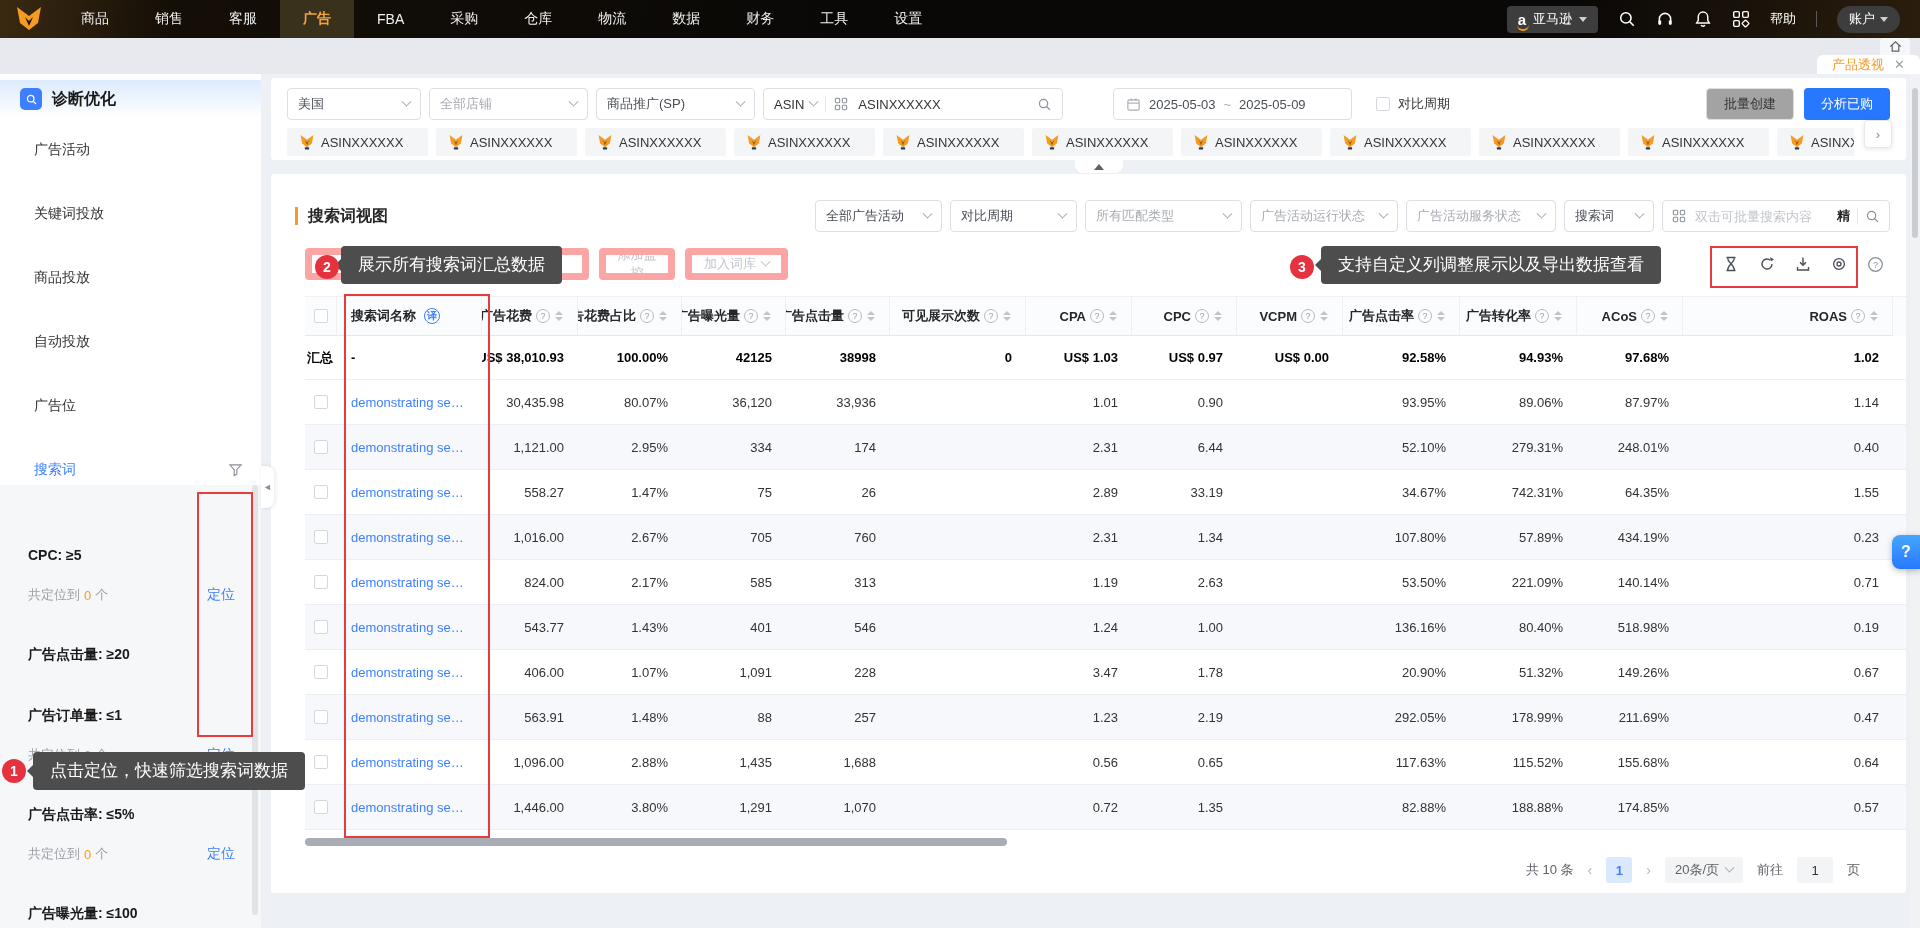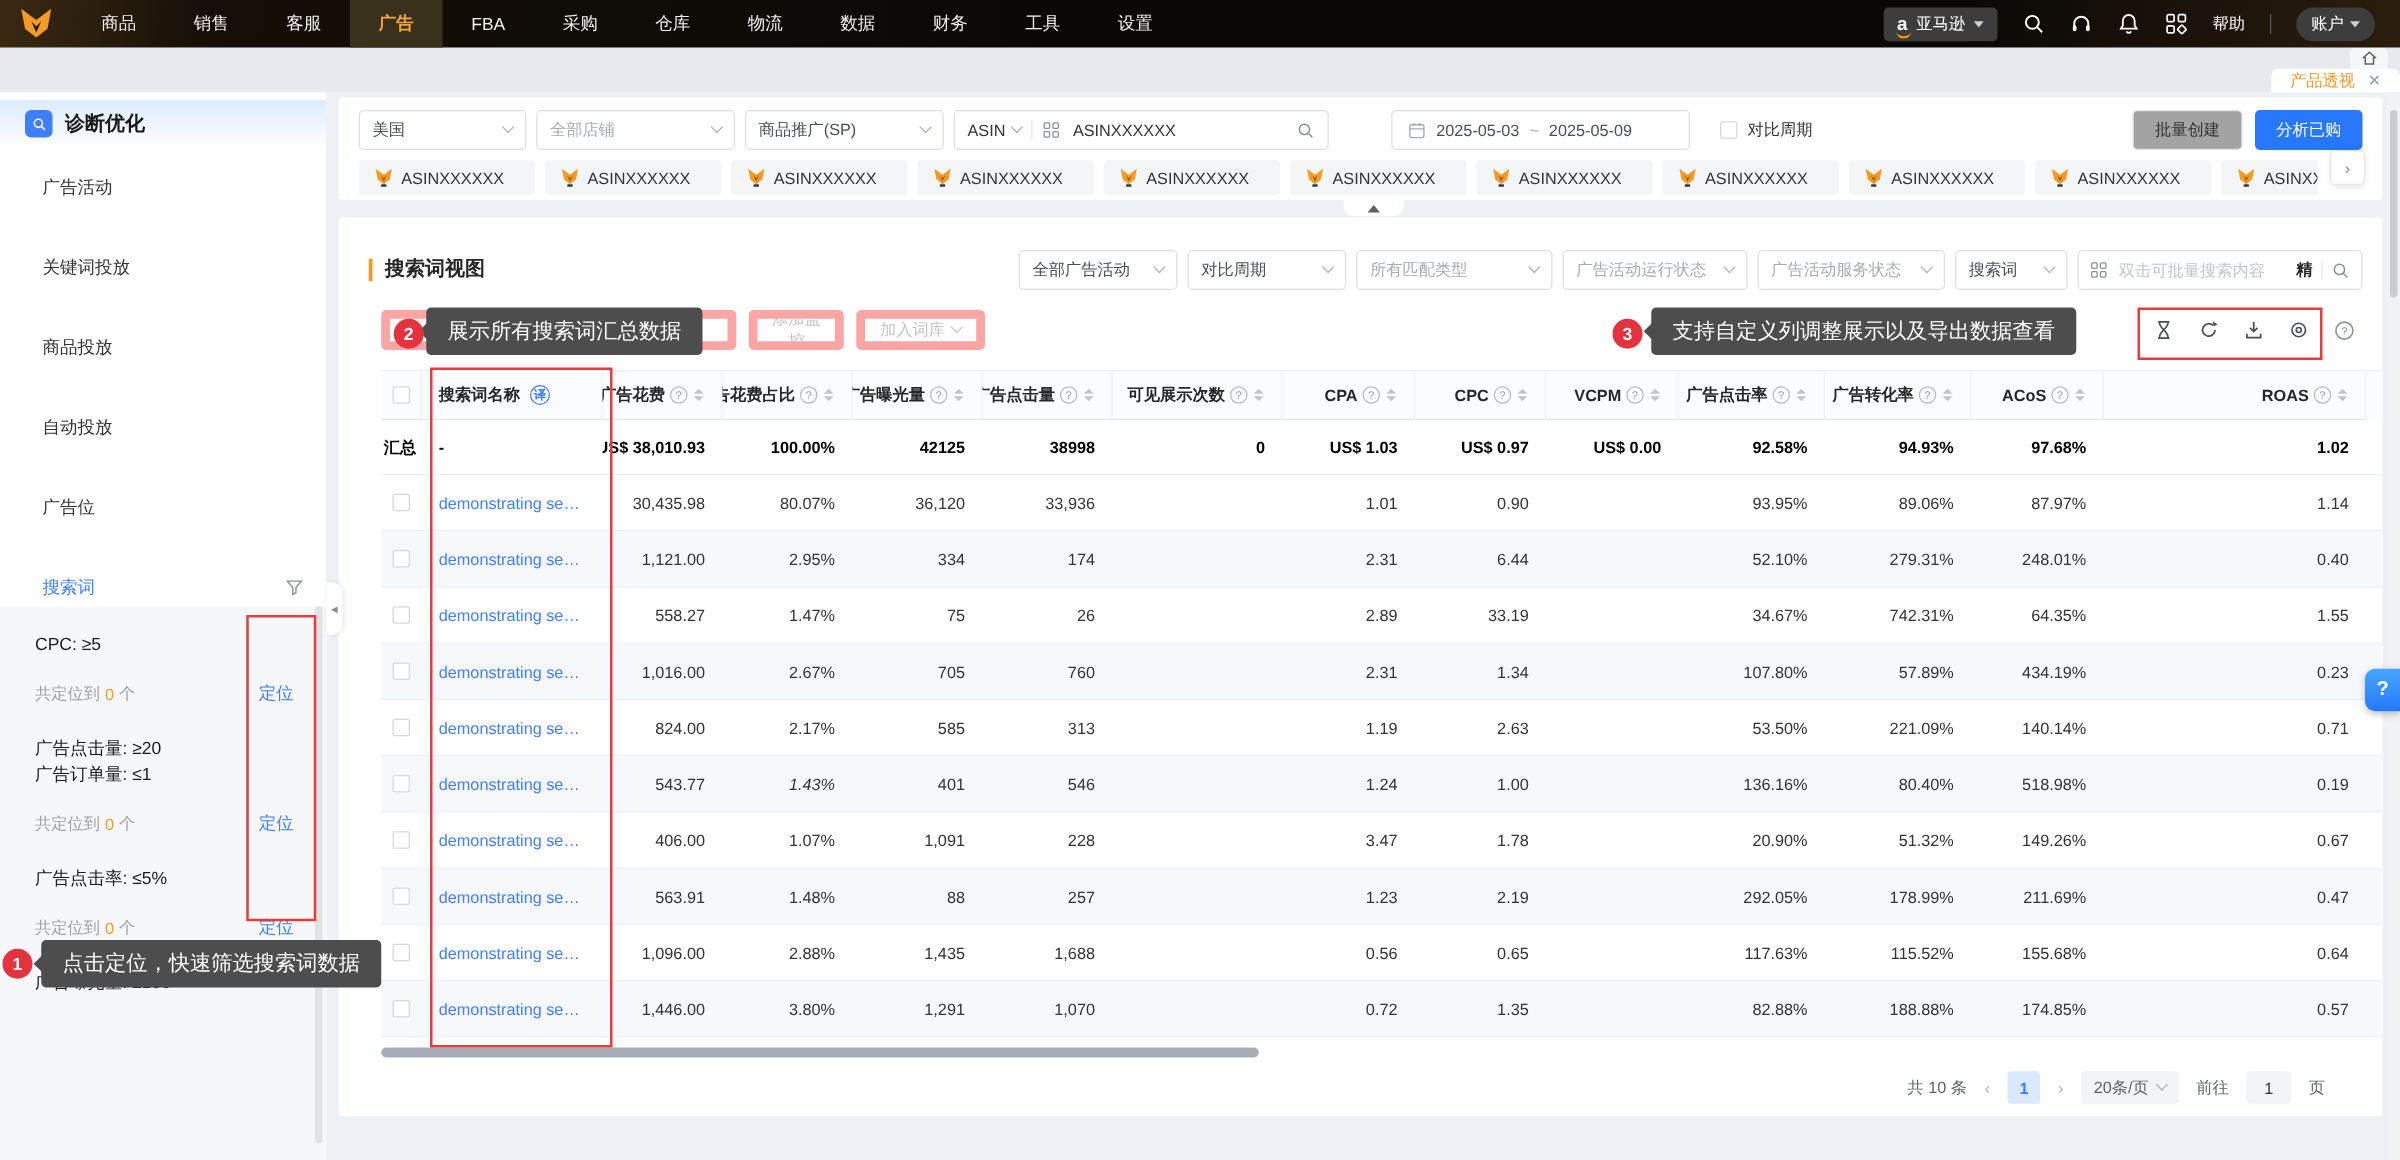--- a/index.html
+++ b/index.html
@@ -39,21 +39,21 @@
   .diag-header { margin-top:6px; height:38px; padding:0 20px; display:flex; gap:10px; align-items:center;
     font-size:16px; font-weight:bold; color:#1a1a1a;
     background:linear-gradient(180deg,#dcebfd 0%, rgba(255,255,255,0) 100%); }
   .diag-icon { width:22px; height:22px; border-radius:5px; background:#3d7fff; color:#fff;
     display:flex; align-items:center; justify-content:center; flex:none; }
   .side-item { height:64px; display:flex; align-items:center; padding:0 18px 0 34px; font-size:14px; color:#333; cursor:pointer; }
   .side-item.active { color:#3d7fff; }
   .side-item .funnel { margin-left:auto; display:flex; }
   .quick-filters { position:absolute; top:411px; left:0; right:0; bottom:0; background:#f6f7f9; padding:20px 18px 0 28px; }
   .qf-card { margin-bottom:24px; }
-  .qf-title { font-size:14px; font-weight:normal; color:#1a1a1a; line-height:21px; }
+  .qf-title { font-size:14px; font-weight:bold; color:#1a1a1a; line-height:21px;margin-top:40px; }
   .qf-row { margin-top:20px; height:18px; display:flex; align-items:center; font-size:13px; color:#9aa0a6; }
   .qf-count { color:#f59a23; margin:0 4px; }
   .qf-action { margin-left:auto; color:#3d7fff; font-size:14px; margin-right:8px; cursor:pointer; }
   .side-scroll { position:absolute; right:3px; top:411px; width:6px; height:430px; background:#e2e3e6; border-radius:3px; }
   .side-collapse { position:absolute; left:261px; top:466px; width:13px; height:42px; background:#fff;
     border-radius:0 8px 8px 0; box-shadow:1px 0 4px rgba(0,0,0,.10); z-index:6;
     display:flex; align-items:center; justify-content:center; color:#8a8f99; font-size:9px; }
   
   .main { position:absolute; top:74px; left:261px; right:0; bottom:0; }
   .filter-panel { position:absolute; top:4px; left:10px; right:14px; height:82px; background:#fff; border-radius:3px; padding:10px 16px 0; }
@@ -776,21 +776,21 @@
             <div class="td" style="width: 210px;">0.71</div>
           </div>
           <div class="t-row">
             <div class="td" style="width: 32px; justify-content: center; padding: 0px;">
               <span class="cbox"></span>
             </div>
             <div class="td left link" style="width: 145px;">
               <span class="txt">demonstrating sea...</span>
             </div>
             <div class="td" style="width: 96px;">543.77</div>
-            <div class="td" style="width: 104px; font-style: italic;">1.43%</div>
+            <div class="td" style="width: 104px;">1.43%</div>
             <div class="td" style="width: 104px;">401</div>
             <div class="td" style="width: 104px;">546</div>
             <div class="td" style="width: 136px;"></div>
             <div class="td" style="width: 106px;">1.24</div>
             <div class="td" style="width: 105px;">1.00</div>
             <div class="td" style="width: 106px;"></div>
             <div class="td" style="width: 117px;">136.16%</div>
             <div class="td" style="width: 117px;">80.40%</div>
             <div class="td" style="width: 106px;">518.98%</div>
             <div class="td" style="width: 210px;">0.19</div>

